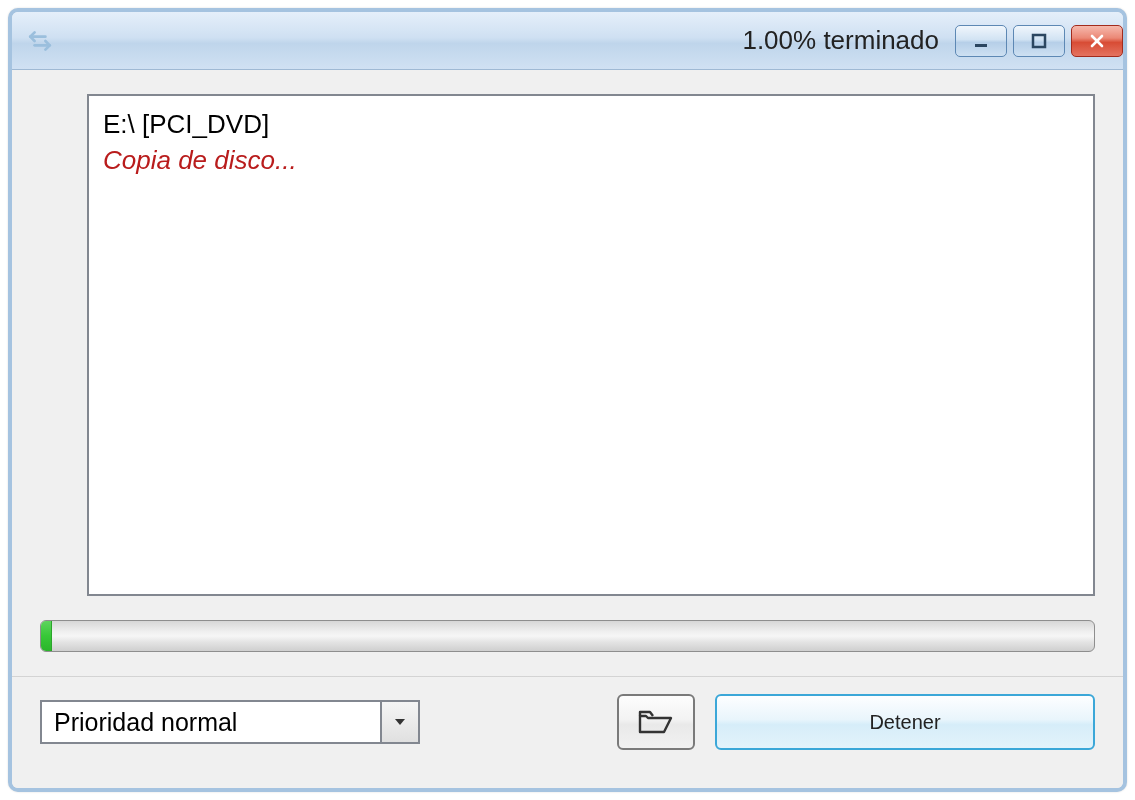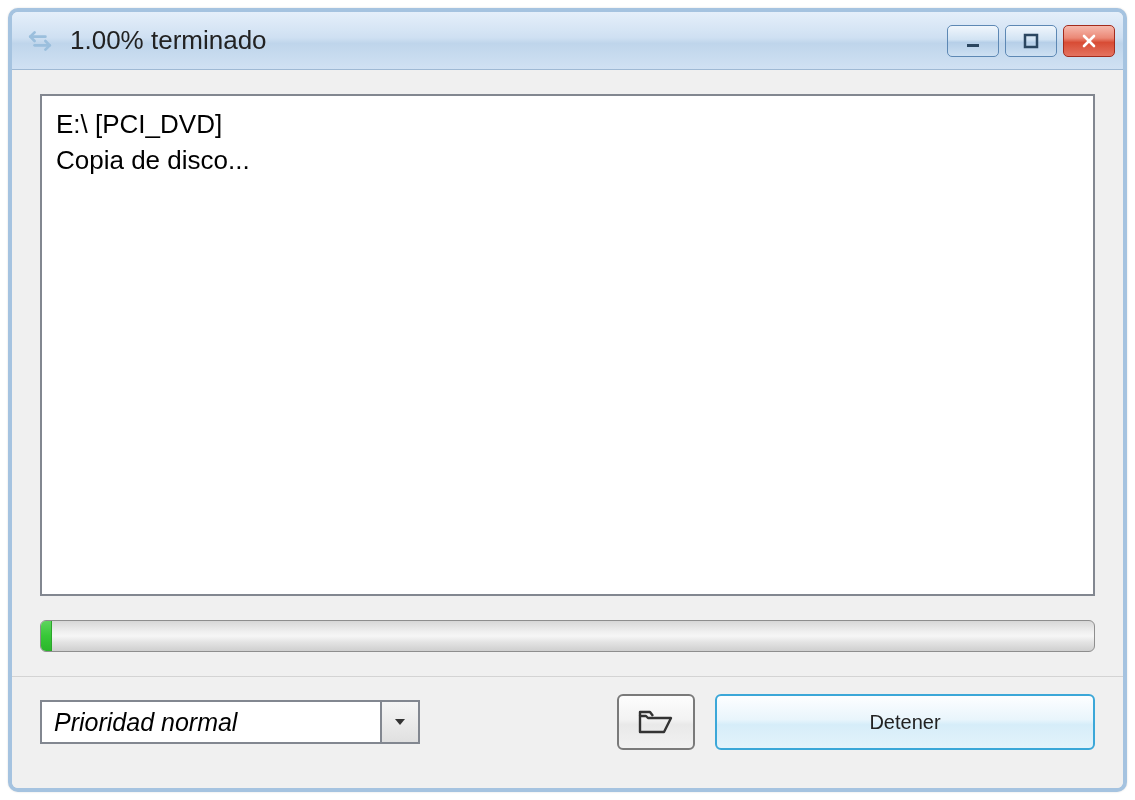--- a/index.html
+++ b/index.html
@@ -26,23 +26,24 @@
       display: flex;
       flex-direction: column;
       box-shadow: 0 0 2px rgba(0,0,0,0.15);
       overflow: hidden;
     }
     .titlebar {
       height: 58px;
       background: linear-gradient(to bottom, #e5effa 0%, #cfe0f2 45%, #bfd5eb 55%, #d0e1f3 100%);
       display: flex;
       align-items: center;
-      padding: 0 8px 0 14px;
+      padding: 0 0 0 14px;
       gap: 16px;
       border-bottom: 1px solid #9fb9d4;
+      text-align: right;
     }
     .titlebar-icon {
       width: 28px;
       height: 28px;
       display: flex;
       align-items: center;
       justify-content: center;
     }
     .titlebar-icon svg {
       width: 26px;
@@ -85,26 +86,28 @@
       gap: 24px;
     }
     .log-box {
       flex: 1;
       background: #fff;
       border: 2px solid #828790;
       padding: 10px 14px;
       font-size: 26px;
       line-height: 1.4;
       overflow: auto;
+      margin-left: 47px;
     }
     .log-path {
       color: #000;
     }
     .log-status {
-      color: #000000;
+      color: #b91c1c;
+      font-style: italic;
     }
     .progress-bar {
       height: 32px;
       border: 1px solid #8e8e8e;
       border-radius: 6px;
       background: linear-gradient(to bottom, #d7d7d7 0%, #efefef 35%, #f6f6f6 50%, #e4e4e4 70%, #cfcfcf 100%);
       overflow: hidden;
       position: relative;
     }
     .progress-fill {
@@ -136,21 +139,20 @@
       background: #fff;
       display: flex;
       align-items: center;
       padding: 0;
       position: relative;
     }
     .priority-combo-text {
       flex: 1;
       padding: 0 12px;
       font-size: 25px;
-      font-style: italic;
     }
     .priority-combo-btn {
       width: 38px;
       height: 100%;
       border-left: 2px solid #828790;
       background: linear-gradient(to bottom, #f5f5f5, #e0e0e0);
       display: flex;
       align-items: center;
       justify-content: center;
       cursor: pointer;

